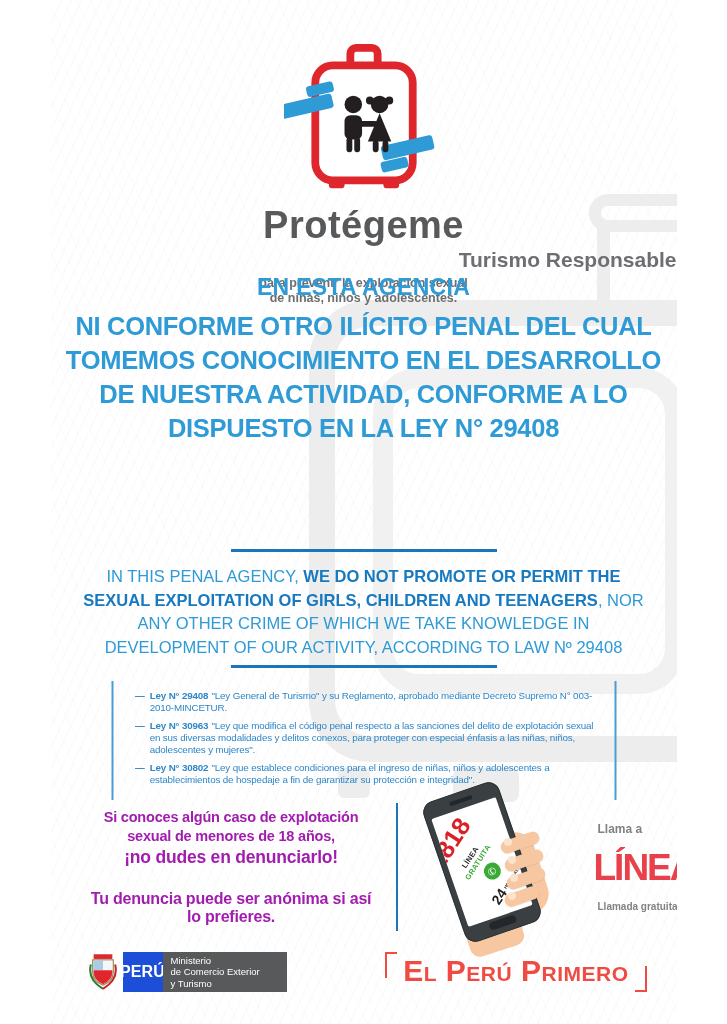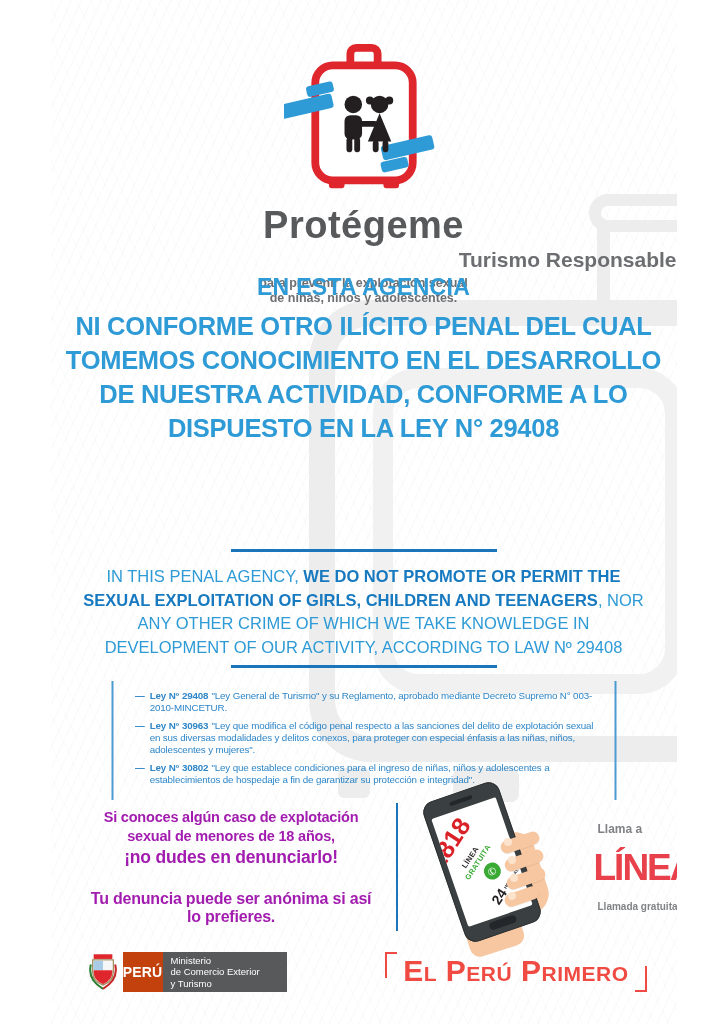--- a/index.html
+++ b/index.html
@@ -99,21 +99,21 @@
                   margin-left:-4px; display:flex; align-items:center; justify-content:center; }
   .linea-100 { color:#fef9c3; font-size:27px; font-weight:800; letter-spacing:-1px; }
   .linea-handset { position:absolute; top:-13px; left:7px; transform:rotate(-8deg); }
   .linea-sub { font-size:10px; font-weight:700; color:#808285; margin-top:3px; margin-left:4px; }
 
   
   .footer { position:absolute; top:952px; left:0; width:100%; padding:0 30px 0 38px;
             display:flex; justify-content:space-between; align-items:center; z-index:1; }
   .gov { display:flex; align-items:center; }
   .coat { margin-right:6px; }
-  .peru-sq { width:40px; height:40px; background:#c2410c; color:#ffffff; font-size:14px; font-weight:700;
+  .peru-sq { width:40px; height:40px; background:#1d4ed8; color:#ffffff; font-size:16px; font-weight:700;
              display:flex; align-items:center; justify-content:center; letter-spacing:0.2px; }
   .ministry { width:124px; height:40px; background:#58595b; color:#ffffff; font-size:9.5px; line-height:11.5px;
               display:flex; flex-direction:column; justify-content:center; padding-left:8px; }
   .slogan-wrap { display:flex; align-items:stretch; }
   .bracket-l { width:12px; border-left:2.5px solid #ef4b42; border-top:2.5px solid #ef4b42; margin-bottom:14px; }
   .bracket-r { width:12px; border-right:2.5px solid #ef4b42; border-bottom:2.5px solid #ef4b42; margin-top:14px; }
   .slogan { font-variant:small-caps; color:#ef4b42; font-size:30px; font-weight:800; letter-spacing:0.5px;
             padding:2px 6px 4px 6px; line-height:34px; }
 </style>
 </head>

